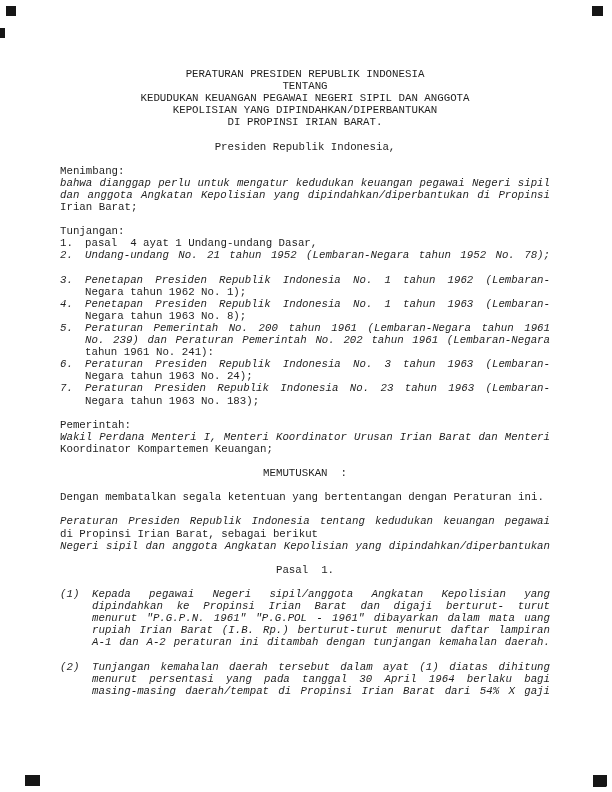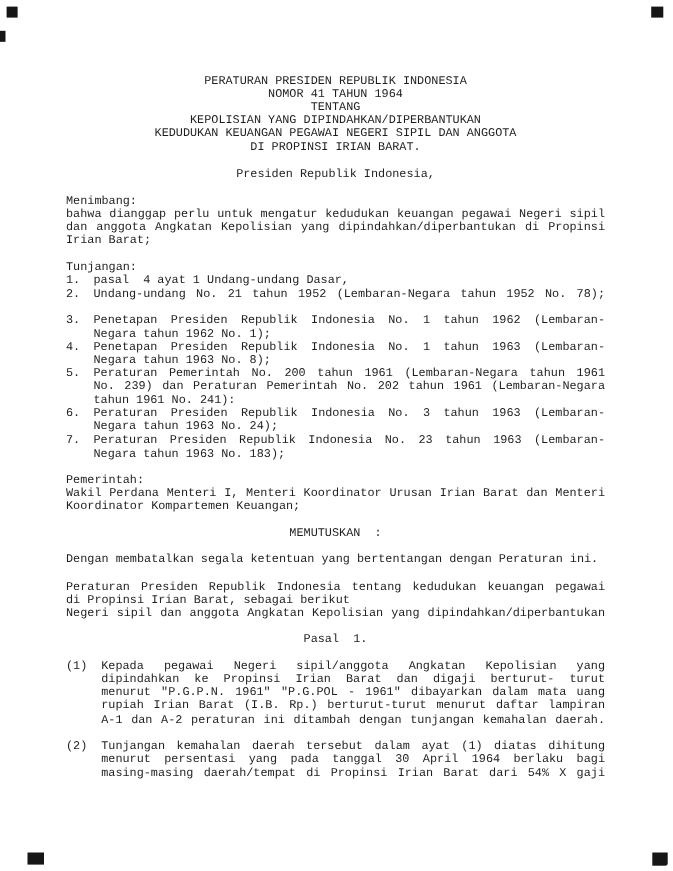--- a/index.html
+++ b/index.html
@@ -24,20 +24,21 @@
   .line {
     position: relative;
     min-height: 12.1px;
     white-space: pre;
   }
   .line.c { text-align: center; }
   .line.j {
     white-space: normal;
     text-align: justify;
     text-align-last: justify;
+    font-style: italic;
   }
   .line.ind1 { padding-left: 25px; }
   .line.ind2 { padding-left: 32px; }
   .marker {
     position: absolute;
     left: 0;
     top: 0;
     white-space: pre;
   }
   .scan-mark {
@@ -54,24 +55,23 @@
 <body>
 
 <div class="page">
   <div class="scan-mark mark-tl"></div>
   <div class="scan-mark mark-tr"></div>
   <div class="scan-mark mark-le"></div>
   <div class="scan-mark mark-bl"></div>
   <div class="scan-mark mark-br"></div>
   <div class="content">
       <div class="line c"><span>PERATURAN PRESIDEN REPUBLIK INDONESIA</span></div>
-      <div class="line c"><span>NOMOR 41 TAHUN 1964</span></div>
       <div class="line c"><span>TENTANG</span></div>
+      <div class="line c"><span>KEDUDUKAN KEUANGAN PEGAWAI NEGERI SIPIL DAN ANGGOTA</span></div>
       <div class="line c"><span>KEPOLISIAN YANG DIPINDAHKAN/DIPERBANTUKAN</span></div>
-      <div class="line c"><span>KEDUDUKAN KEUANGAN PEGAWAI NEGERI SIPIL DAN ANGGOTA</span></div>
       <div class="line c"><span>DI PROPINSI IRIAN BARAT.</span></div>
       <div class="line"><span></span></div>
       <div class="line c"><span>Presiden Republik Indonesia,</span></div>
       <div class="line"><span></span></div>
       <div class="line"><span>Menimbang:</span></div>
       <div class="line j"><span>bahwa dianggap perlu untuk mengatur kedudukan keuangan pegawai Negeri sipil</span></div>
       <div class="line j"><span>dan anggota Angkatan Kepolisian yang dipindahkan/diperbantukan di Propinsi</span></div>
       <div class="line"><span>Irian Barat;</span></div>
       <div class="line"><span></span></div>
       <div class="line"><span>Tunjangan:</span></div>

